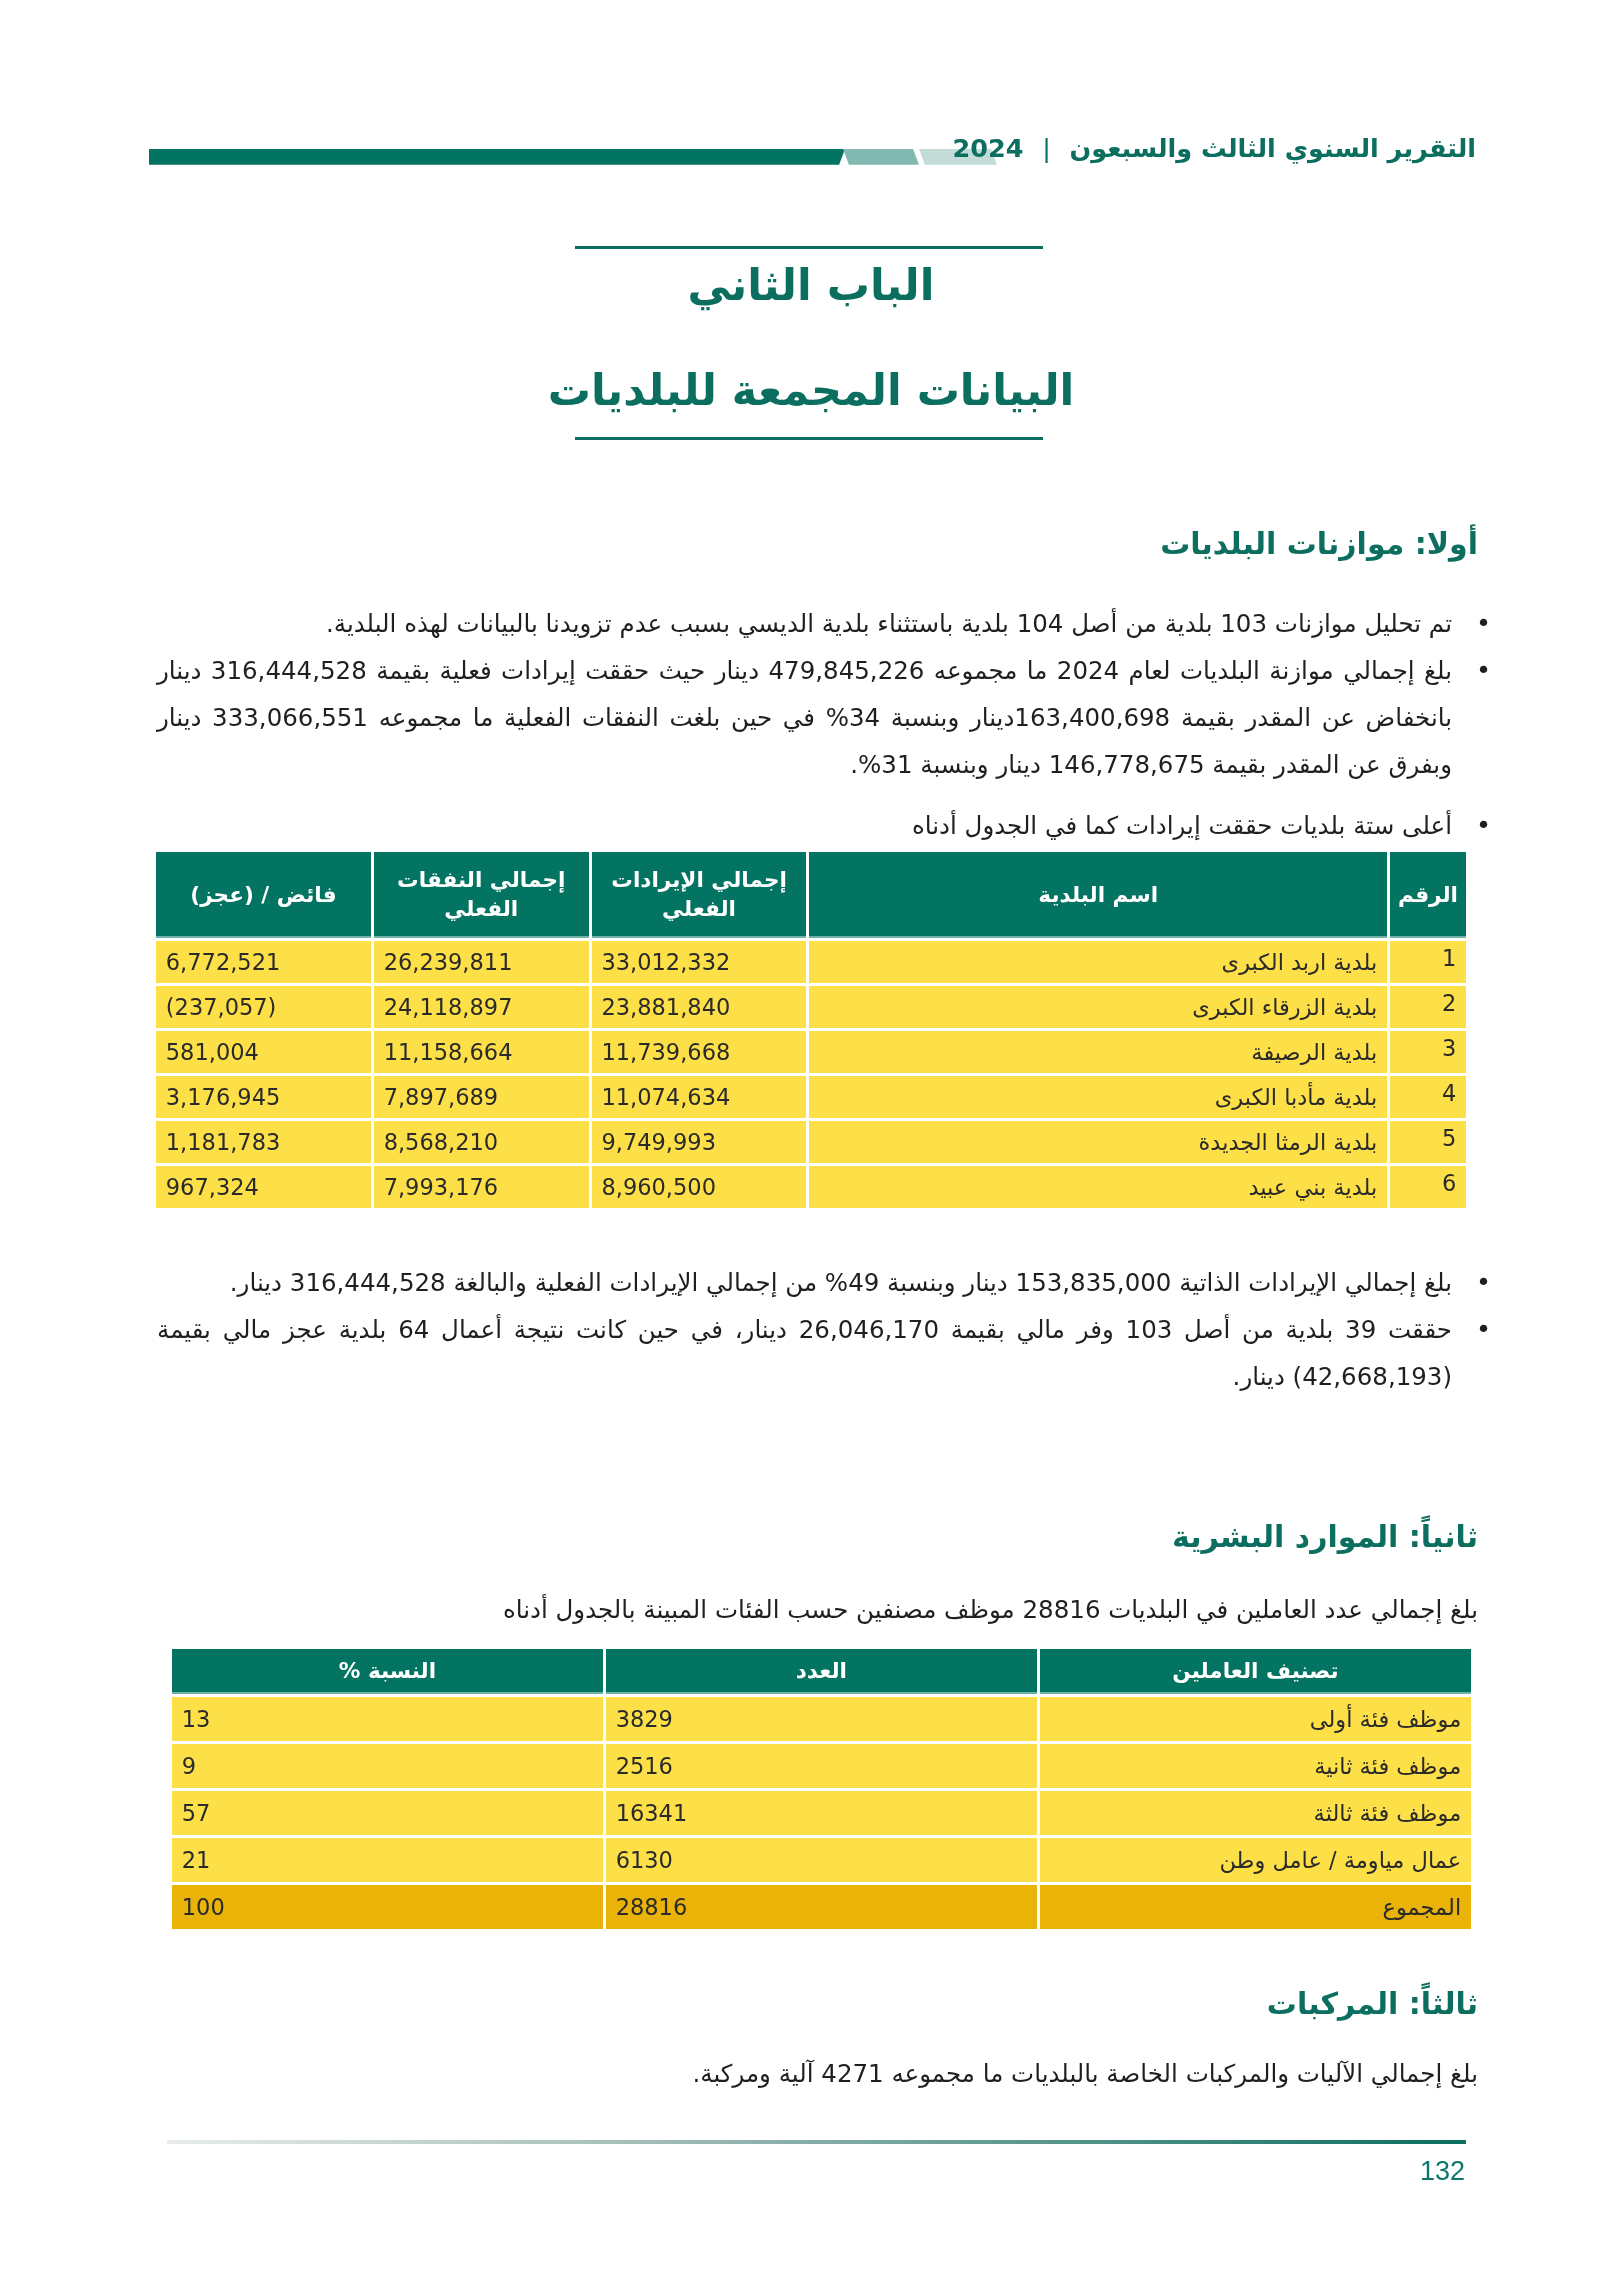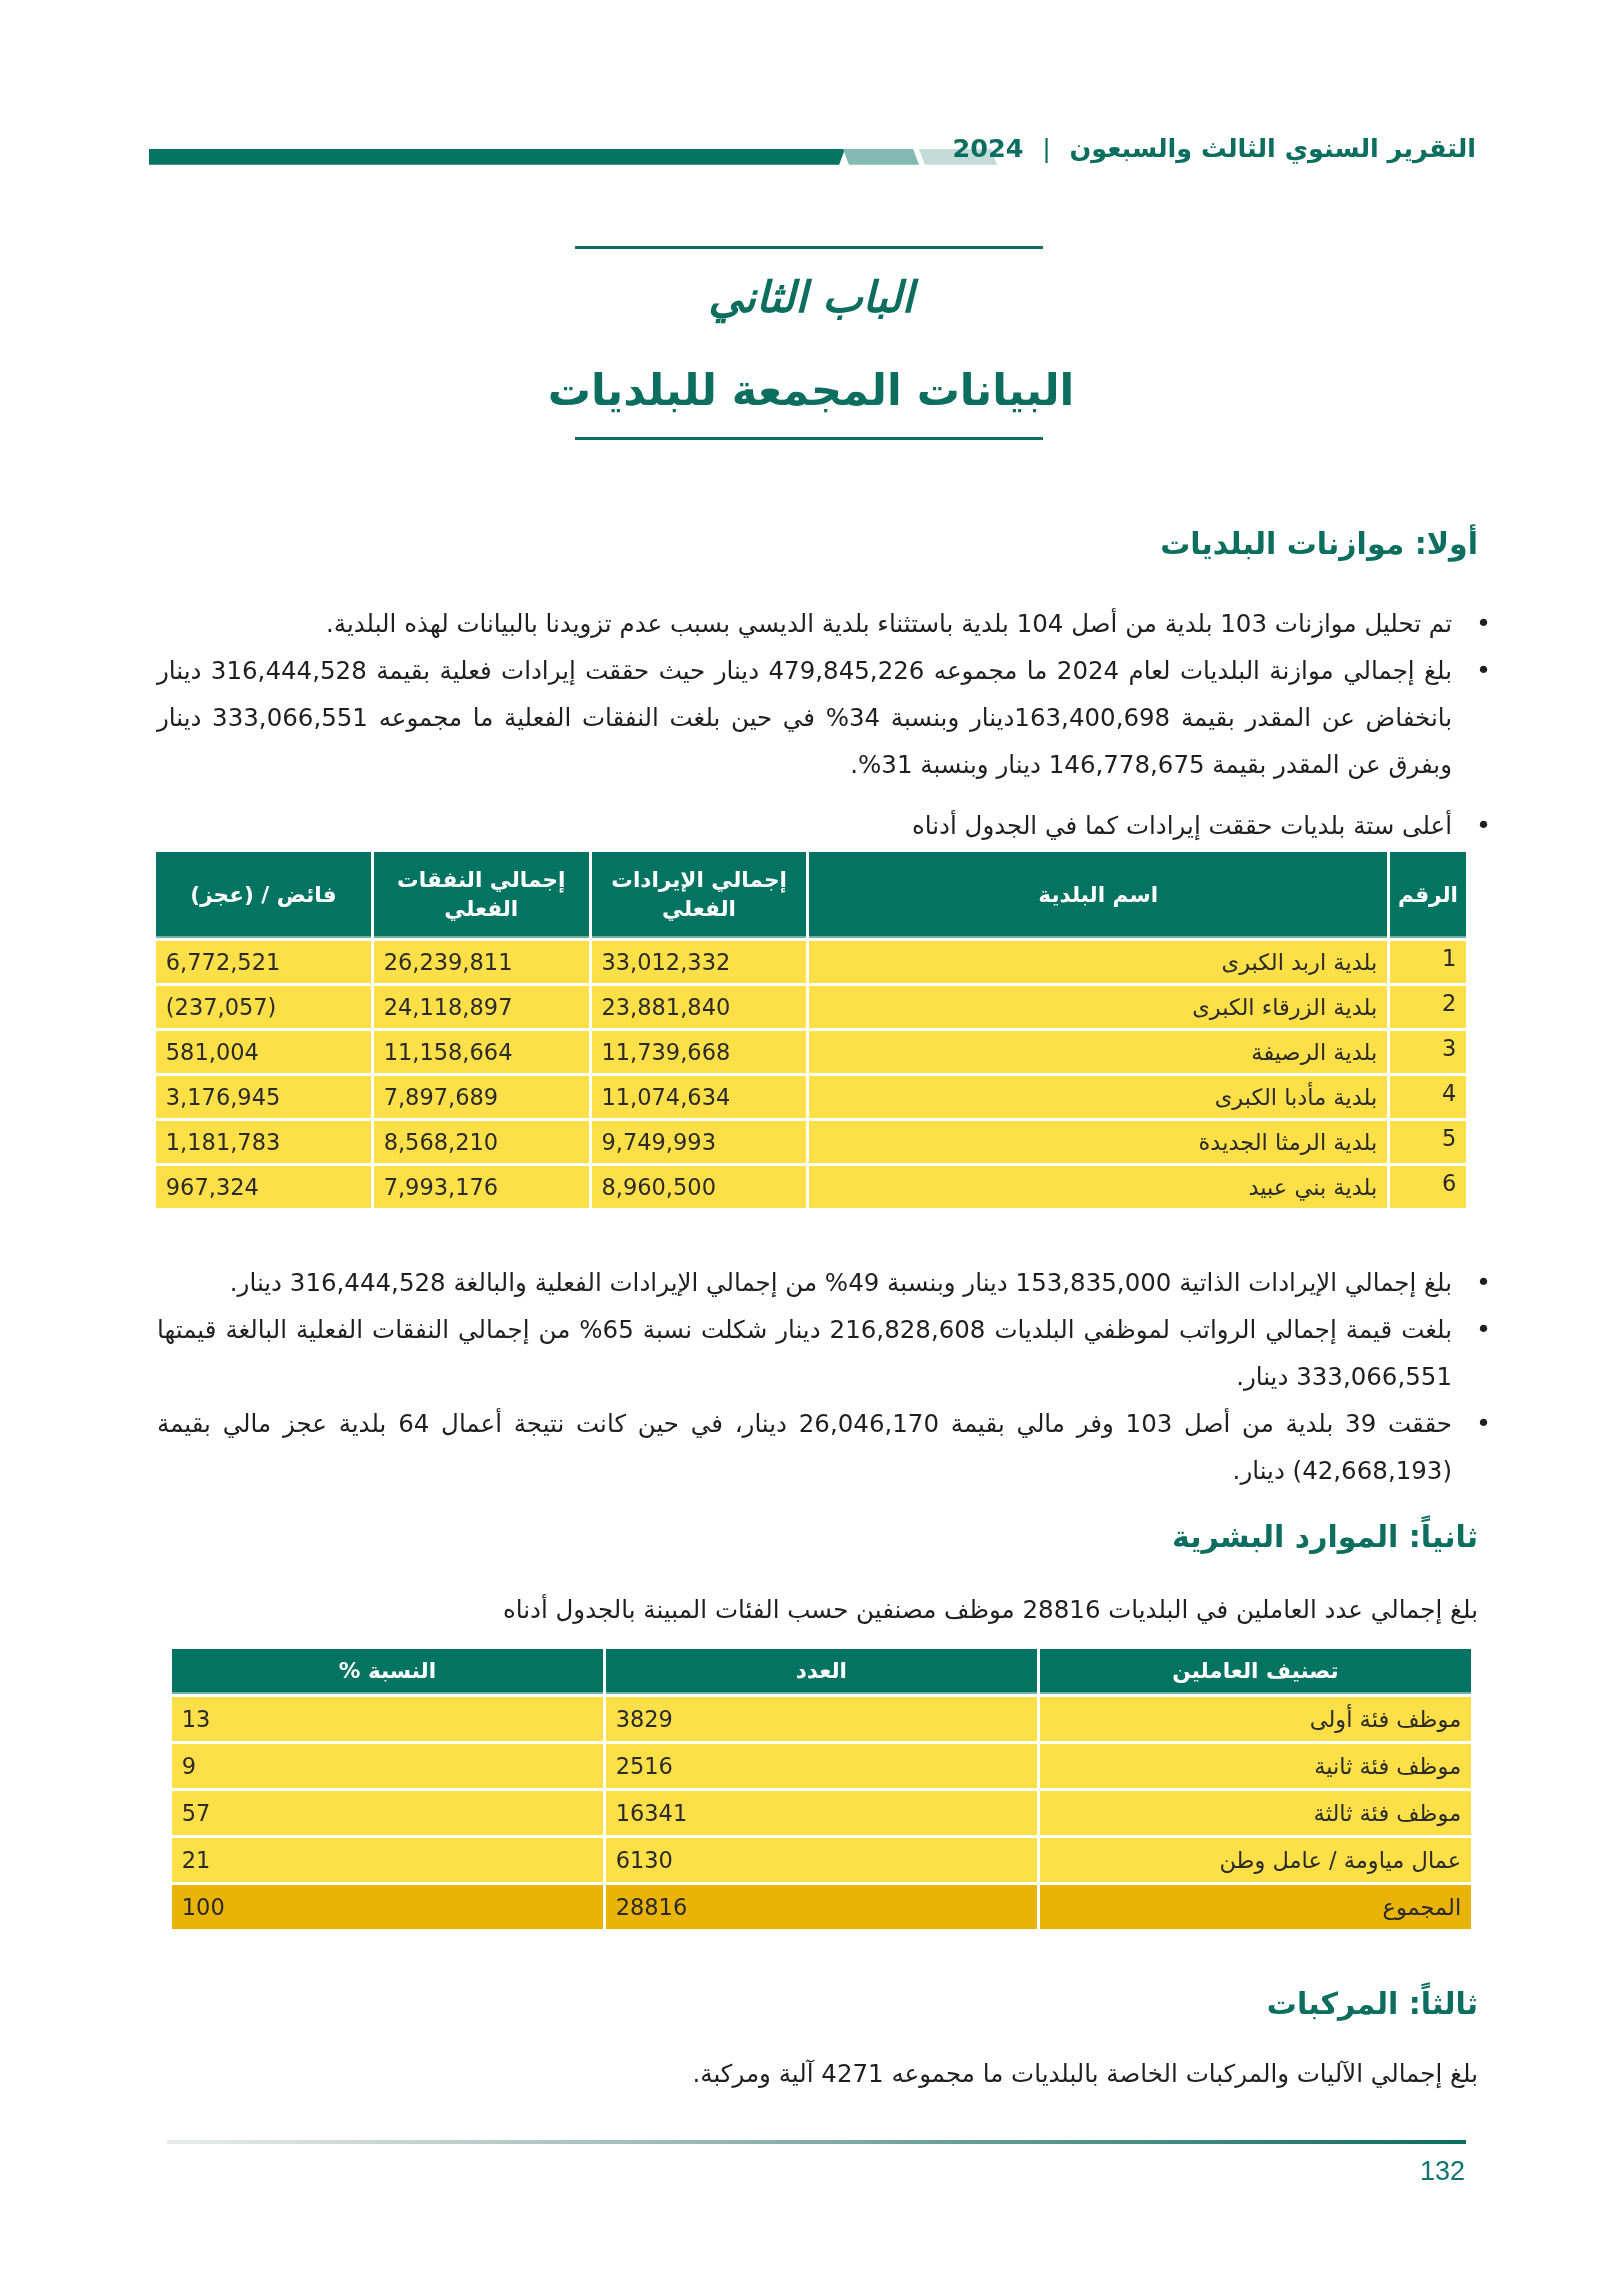--- a/index.html
+++ b/index.html
@@ -45,21 +45,21 @@
 <div class="hdr-bar hdr-dark"></div>
 <div class="hdr-bar hdr-mid"></div>
 <div class="hdr-bar hdr-light"></div>
 <div class="hdr-title">
   <span>التقرير السنوي الثالث والسبعون</span>
   <span class="hdr-sep">|</span>
   <span>2024</span>
 </div>
 
 <div class="rule" style="top:246px;"></div>
-<div class="chapter" style="top:272px;font-style:italic;">الباب الثاني</div>
+<div class="chapter" style="top:260px;">الباب الثاني</div>
 <div class="chapter" style="top:365px;">البيانات المجمعة  للبلديات</div>
 <div class="rule" style="top:437px;"></div>
 
 <div class="sec-h" style="top:526px;">أولا:  موازنات البلديات</div>
 
 <ul class="bul" style="top:600px;">
   <li>تم تحليل موازنات 103 بلدية من أصل 104 بلدية باستثناء بلدية الديسي بسبب عدم تزويدنا بالبيانات لهذه البلدية.</li>
   <li>بلغ إجمالي موازنة البلديات لعام 2024 ما مجموعه 479,845,226 دينار حيث حققت إيرادات فعلية بقيمة 316,444,528 دينار بانخفاض عن المقدر بقيمة 163,400,698دينار وبنسبة 34% في حين بلغت النفقات الفعلية ما مجموعه 333,066,551 دينار وبفرق عن المقدر بقيمة 146,778,675 دينار وبنسبة 31%.</li>
   <li class="gap">أعلى ستة بلديات حققت إيرادات كما في الجدول أدناه</li>
 </ul>
@@ -122,21 +122,20 @@
       <td class="name">بلدية بني عبيد</td>
       <td class="num">8,960,500</td>
       <td class="num">7,993,176</td>
       <td class="num">967,324</td>
     </tr>
   </tbody>
 </table>
 
 <ul class="bul" style="top:1259px;">
   <li>بلغ إجمالي الإيرادات الذاتية 153,835,000 دينار وبنسبة 49% من إجمالي الإيرادات الفعلية والبالغة 316,444,528 دينار.</li>
-  <li>بلغت قيمة إجمالي الرواتب لموظفي البلديات 216,828,608 دينار شكلت نسبة  65% من إجمالي النفقات الفعلية البالغة قيمتها 333,066,551 دينار.</li>
   <li>حققت 39 بلدية من أصل 103 وفر مالي بقيمة 26,046,170 دينار، في حين كانت نتيجة أعمال 64 بلدية عجز مالي بقيمة (42,668,193) دينار.</li>
 </ul>
 
 <div class="sec-h" style="top:1519px;">ثانياً: الموارد البشرية</div>
 <div class="para" style="top:1586px; text-align:right;">بلغ إجمالي عدد العاملين في البلديات 28816 موظف مصنفين حسب الفئات المبينة بالجدول أدناه</div>
 
 <table class="t" style="left:169px; top:1646px; width:1305px;">
   <colgroup>
       <col style="width:434px">
       <col style="width:434px">

